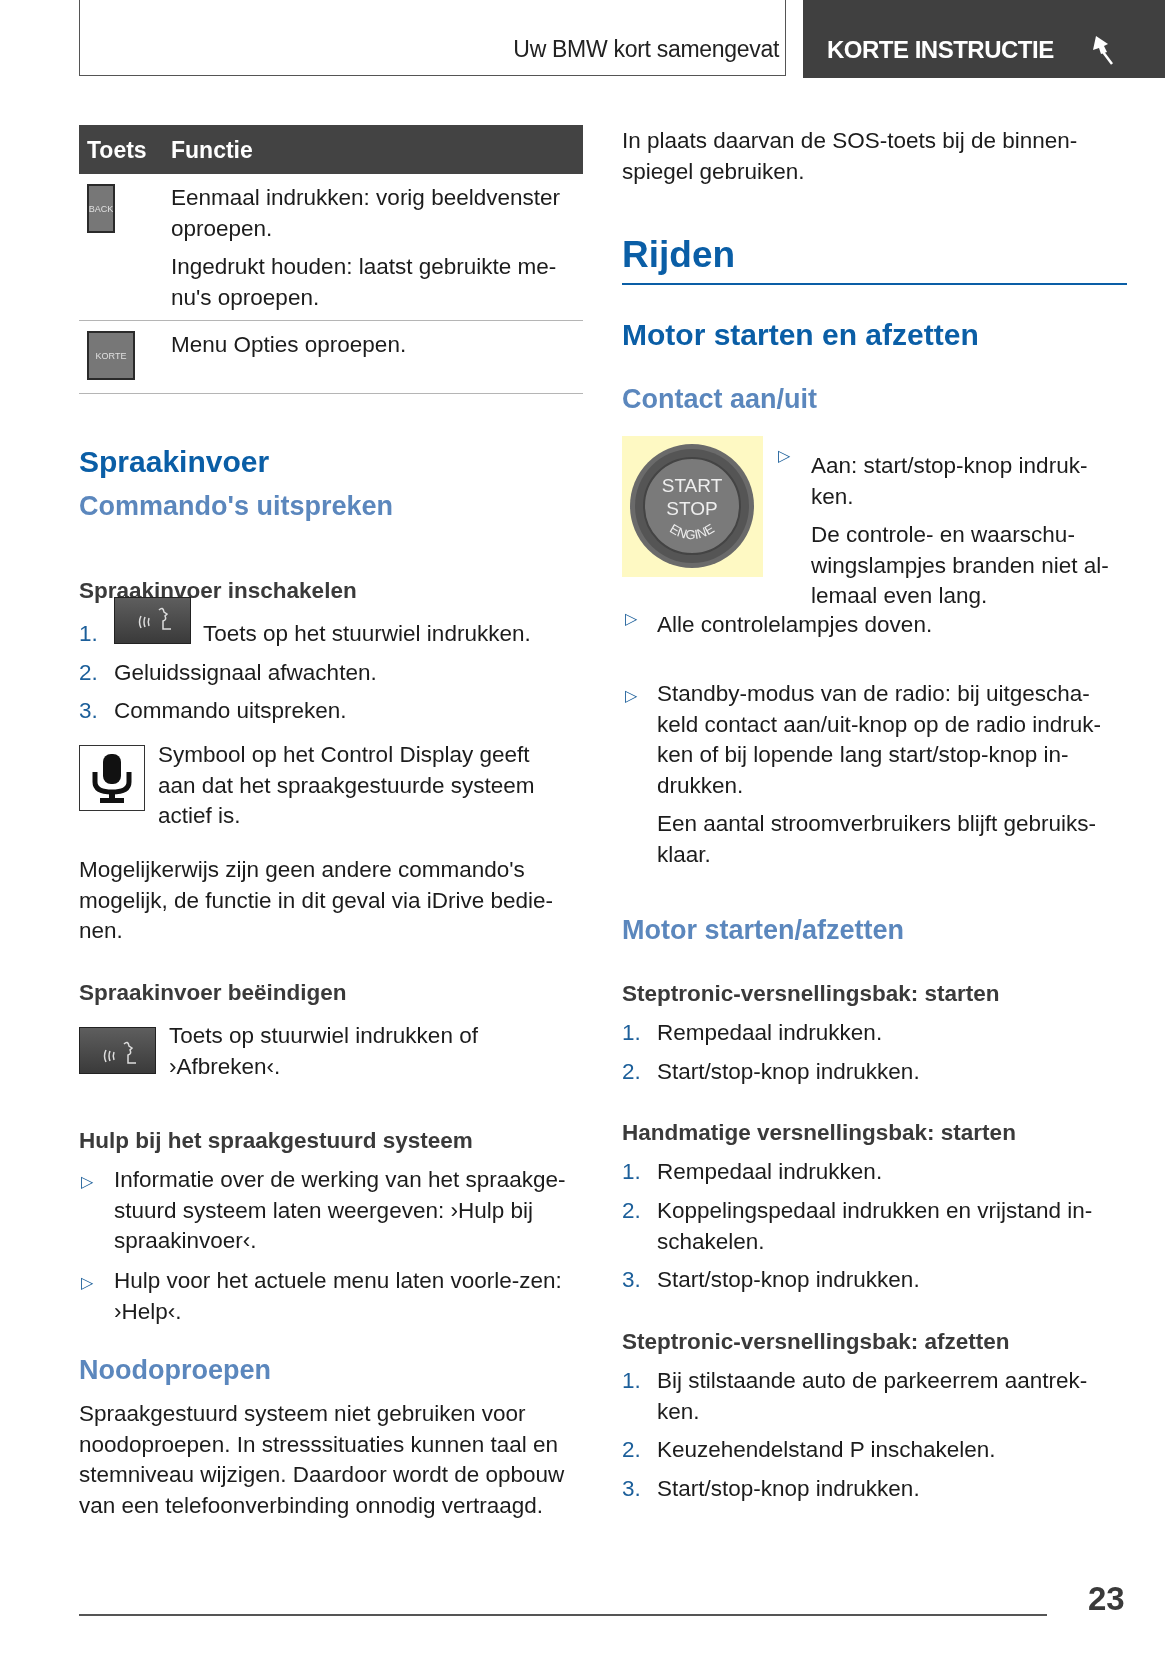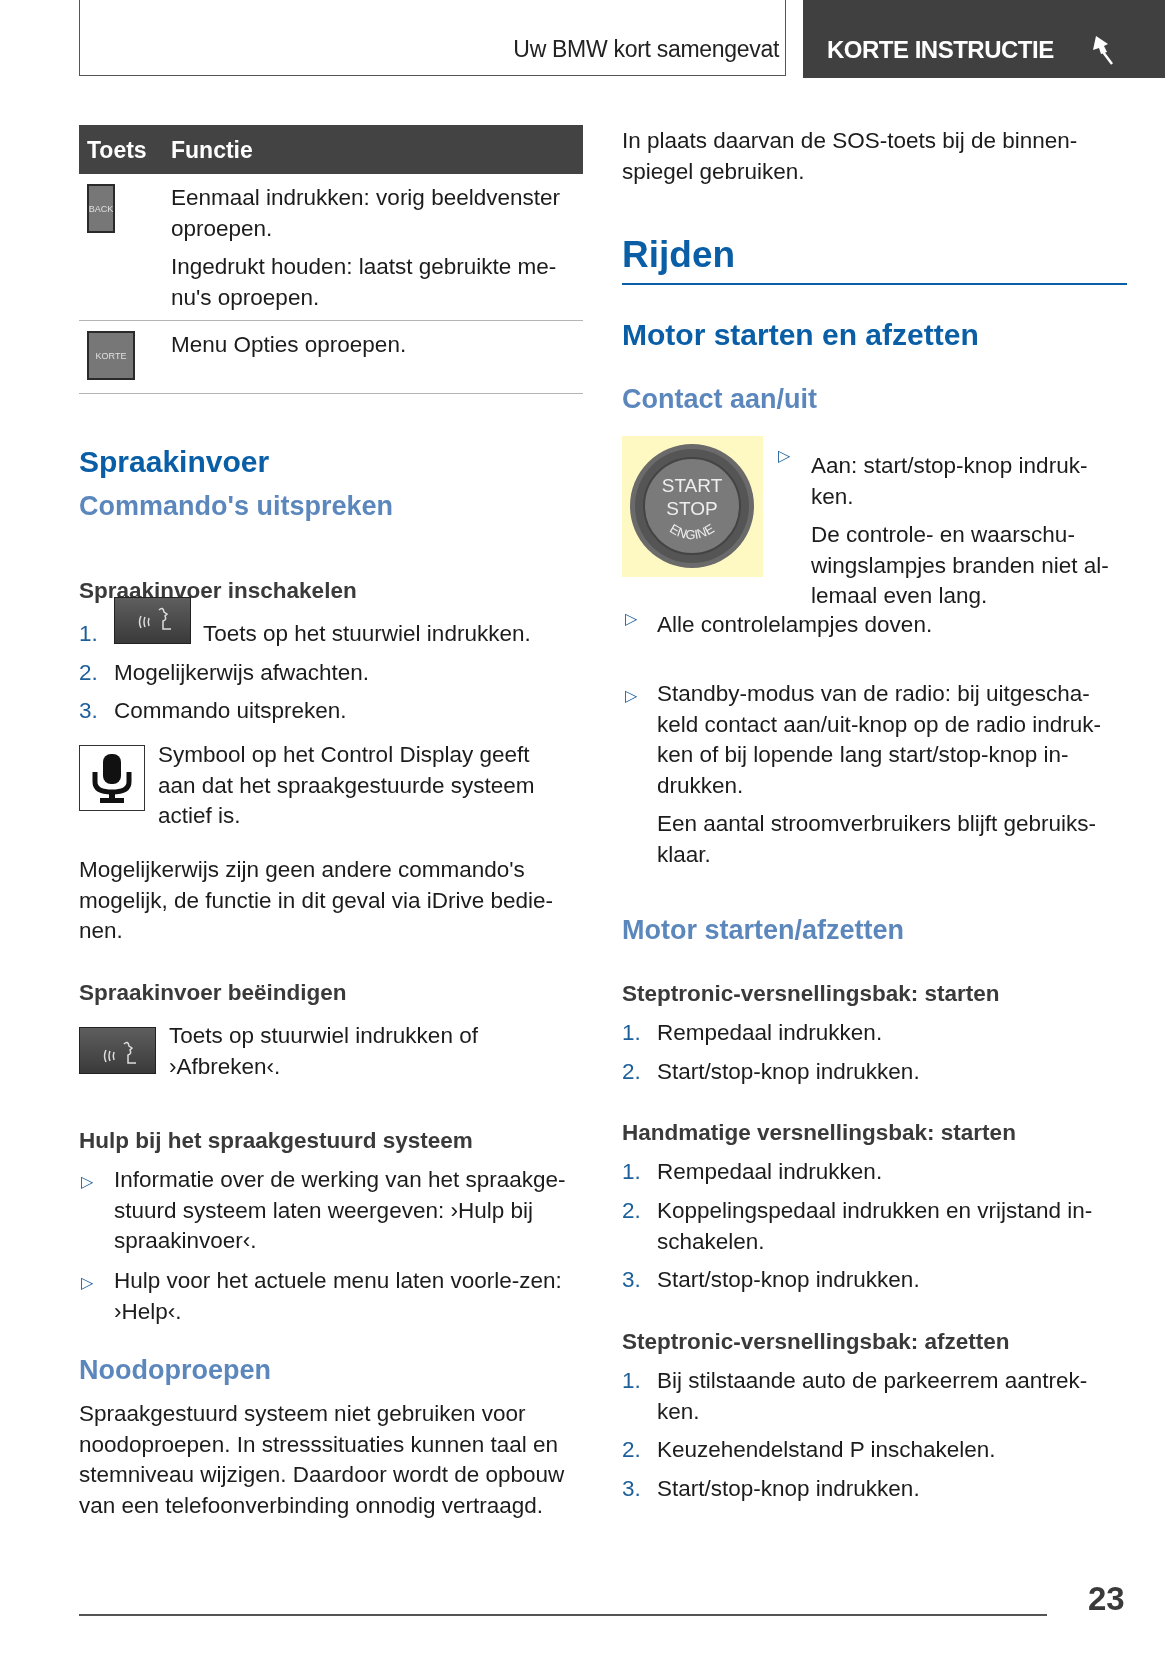--- a/index.html
+++ b/index.html
@@ -68,21 +68,21 @@
 <div class="abs body-txt" style="left:79px; top:619px;"><span class="num">1.</span></div>
 <div class="abs voicebtn" style="left:114px; top:597px; width:77px; height:47px;">
   <svg width="77" height="47" viewBox="0 0 77 47">
     <path d="M26 30 q-3 -6 0 -12 M30 29 q-2 -5 0 -10 M34 28 q-1.5 -4 0 -8" stroke="#ddd" stroke-width="1.5" fill="none"></path>
     <path d="M44 12 q4 -4 5 2 l3 2 l-2 2 q2 4 -2 5 l0 8 l8 0" stroke="#ddd" stroke-width="1.5" fill="none"></path>
   </svg>
 </div>
 <div class="abs body-txt" style="left:203px; top:619px;">Toets op het stuurwiel indrukken.</div>
 
 <div class="abs body-txt" style="left:79px; top:658px;"><span class="num">2.</span></div>
-<div class="abs body-txt" style="left:114px; top:658px;">Mogelijkerwijs afwachten.</div>
+<div class="abs body-txt" style="left:114px; top:658px;">Geluidssignaal afwachten.</div>
 <div class="abs body-txt" style="left:79px; top:696px;"><span class="num">3.</span></div>
 <div class="abs body-txt" style="left:114px; top:696px;">Commando uitspreken.</div>
 
 <div class="abs" style="left:79px; top:745px; width:66px; height:66px; border:1px solid #333; box-sizing:border-box;">
   <svg width="64" height="64" viewBox="0 0 64 64">
     <rect x="23" y="8" width="18" height="30" rx="8" fill="#111"></rect>
     <path d="M15 26 v10 q0 10 17 10 q17 0 17 -10 v-10" stroke="#111" stroke-width="5" fill="none"></path>
     <rect x="29" y="46" width="6" height="7" fill="#111"></rect>
     <rect x="20" y="52" width="24" height="5" fill="#111"></rect>
   </svg>

